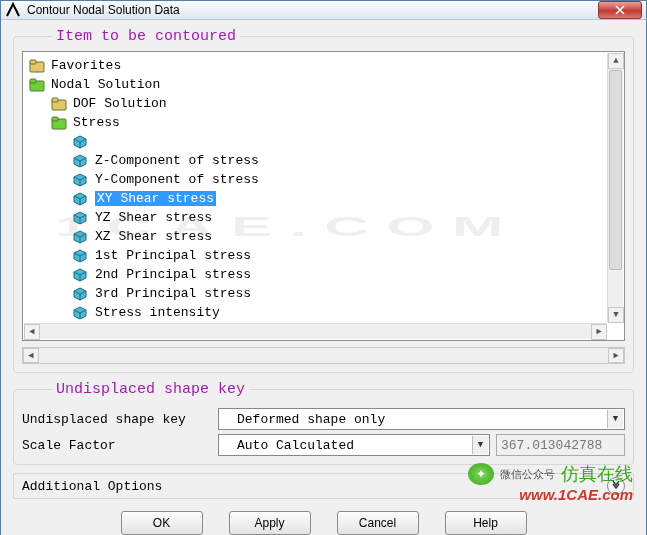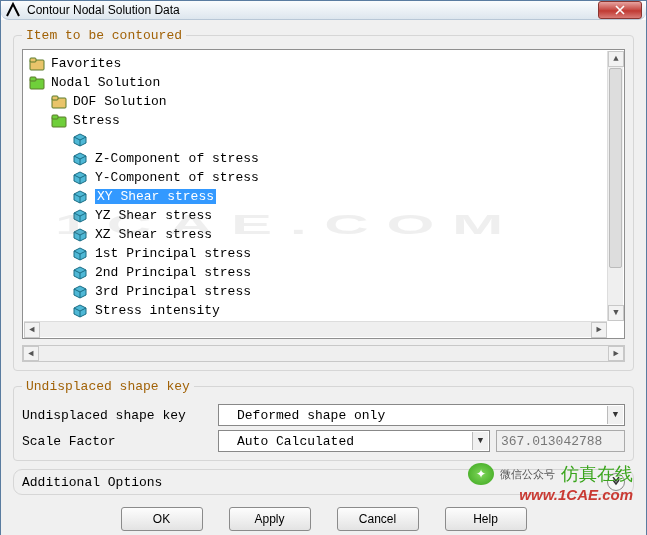--- a/index.html
+++ b/index.html
@@ -20,21 +20,20 @@
     display: flex;
     flex-direction: column;
   }
   .titlebar {
     height: 28px;
     background: linear-gradient(#fafcfd, #dde6ee);
     border-bottom: 1px solid #b8c7d6;
     display: flex;
     align-items: center;
     padding: 0 4px;
-    border-radius: 8px;
   }
   .app-icon {
     width: 16px; height: 16px;
     margin-right: 6px;
     display: inline-flex;
     align-items: center; justify-content: center;
   }
   .title-text {
     font-family: "Segoe UI", Tahoma, sans-serif;
     font-size: 12px;
@@ -61,23 +60,24 @@
     background: #f0f0f0;
   }
   fieldset.groupbox {
     border: 1px solid #d6d6d6;
     border-radius: 4px;
     padding: 6px 8px 8px 8px;
     margin: 0;
   }
   fieldset.groupbox > legend {
     font-family: "Courier New", monospace;
-    font-size: 13px;
-    color: #a16207;
+    font-size: 15px;
+    color: #a21caf;
     padding: 0 4px;
+    margin-left: 30px;
   }
   .tree-wrap {
     position: relative;
   }
   .tree-scroll {
     height: 290px;
     border: 1px solid #8f8f8f;
     background: #fff;
     overflow: hidden;
     position: relative;
@@ -203,21 +203,21 @@
     background: #f0f0f0;
     color: #777;
     display: flex;
     align-items: center;
     padding: 0 4px;
   }
   .addl-row {
     display: flex;
     align-items: center;
     border: 1px solid #d6d6d6;
-    border-radius: 9px;
+    border-radius: 2px;
     height: 26px;
     padding: 0 8px;
     text-align: right;
   }
   .addl-row .spacer { flex: 1; }
   .circ-btn {
     width: 18px; height: 18px;
     border: 1px solid #888;
     border-radius: 50%;
     display: flex; align-items: center; justify-content: center;

